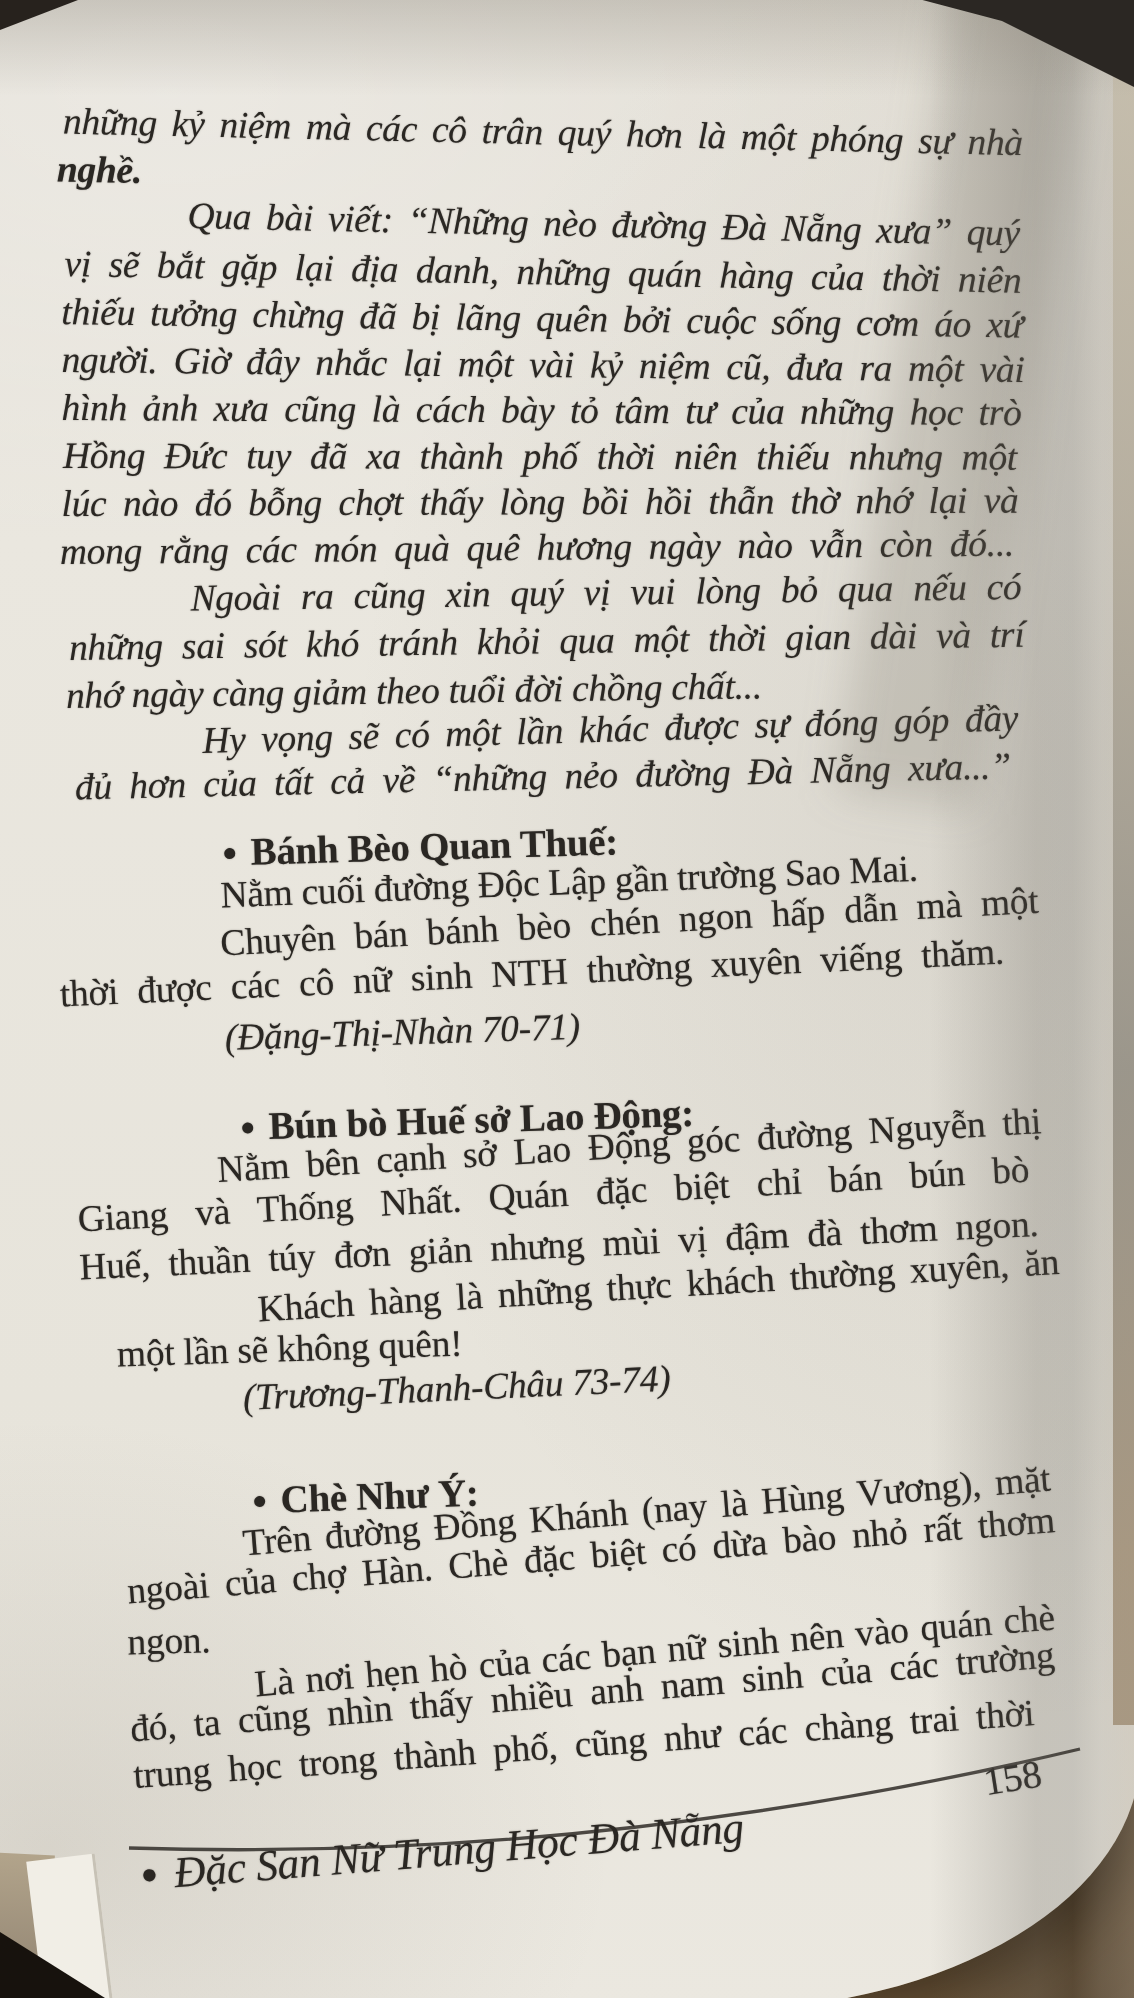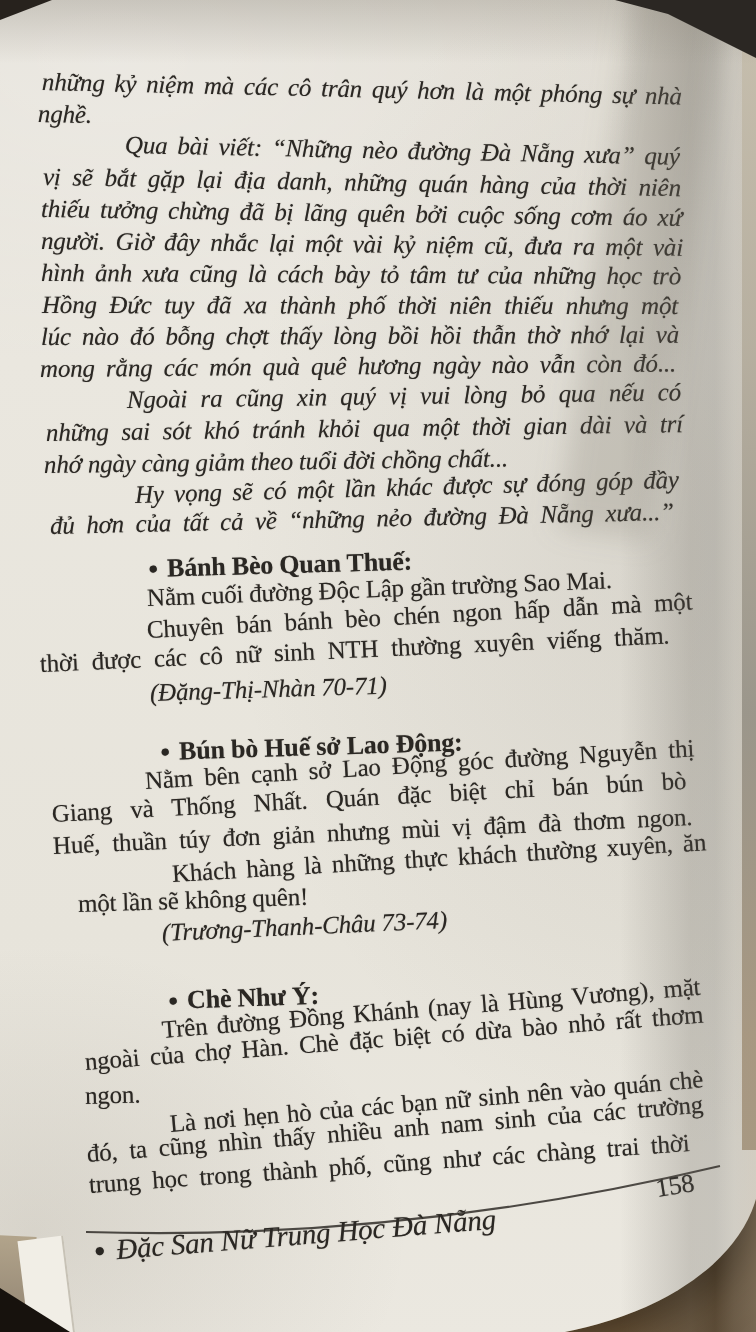--- a/index.html
+++ b/index.html
@@ -57,21 +57,21 @@
   .corner-bl{left:0;top:1278px;width:70px;height:54px;background:#17120d;clip-path:polygon(0 10px,70px 54px,0 54px);}
 </style>
 </head>
 <body>
 
 <div class="scene">
 
   <div class="page">
 
     <div class="ln it jst" style="left:72px;top:86px;width:640px;transform:rotate(1.3deg);">những kỷ niệm mà các cô trân quý hơn là một phóng sự nhà</div>
-    <div class="ln it" style="left:68px;top:118px;transform:rotate(1deg);">nghề.</div>
+    <div class="ln it" style="left:68px;top:118px;transform:rotate(1deg);font-weight:bold;">nghề.</div>
     <div class="ln it jst" style="left:155px;top:149px;width:555px;transform:rotate(1.2deg);">Qua bài viết: “Những nèo đường Đà Nẵng xưa” quý</div>
     <div class="ln it jst" style="left:73px;top:181px;width:638px;transform:rotate(1deg);">vị sẽ bắt gặp lại địa danh, những quán hàng của thời niên</div>
     <div class="ln it jst" style="left:71px;top:213px;width:641px;transform:rotate(0.8deg);">thiếu tưởng chừng đã bị lãng quên bởi cuộc sống cơm áo xứ</div>
     <div class="ln it jst" style="left:71px;top:245px;width:642px;transform:rotate(0.6deg);">người. Giờ đây nhắc lại một vài kỷ niệm cũ, đưa ra một vài</div>
     <div class="ln it jst" style="left:71px;top:277px;width:640px;transform:rotate(0.3deg);">hình ảnh xưa cũng là cách bày tỏ tâm tư của những học trò</div>
     <div class="ln it jst" style="left:72px;top:309px;width:636px;transform:rotate(0.1deg);">Hồng Đức tuy đã xa thành phố thời niên thiếu nhưng một</div>
     <div class="ln it jst" style="left:71px;top:341px;width:638px;transform:rotate(-0.2deg);">lúc nào đó bỗng chợt thấy lòng bồi hồi thẫn thờ nhớ lại và</div>
     <div class="ln it jst" style="left:70px;top:373px;width:636px;transform:rotate(-0.5deg);">mong rằng các món quà quê hương ngày nào vẫn còn đó...</div>
     <div class="ln it jst" style="left:157px;top:404px;width:554px;transform:rotate(-0.8deg);">Ngoài ra cũng xin quý vị vui lòng bỏ qua nếu có</div>
     <div class="ln it jst" style="left:76px;top:437px;width:637px;transform:rotate(-0.8deg);">những sai sót khó tránh khỏi qua một thời gian dài và trí</div>

